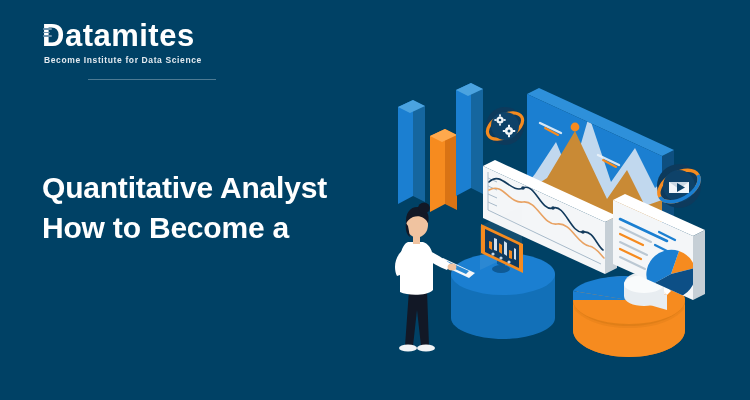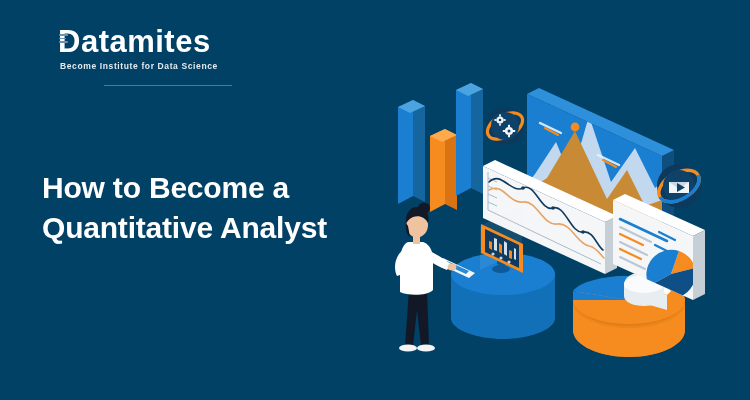--- a/index.html
+++ b/index.html
@@ -10,22 +10,22 @@
     position:relative;
   }
   .banner {
     position:absolute; inset:0;
     background:#004165;
     overflow:hidden;
   }
 
   
   .logo {
-    position:absolute; left:42px; top:25px;
-    width:175px; height:48px;margin-left:16px;
+    position:absolute; left:42px; top:19px;
+    width:175px; height:48px;
   }
   .logo-wordmark {
     position:relative;
     font-size:31px;
     font-weight:700;
     color:#ffffff;
     letter-spacing:0.5px;
     line-height:33px;
     height:33px;
     white-space:nowrap;
@@ -97,22 +97,22 @@
             <i></i>
             <i></i>
             <i></i>
           </span></span><span>atamites</span>
     </div>
     <div class="logo-rule"></div>
     <div class="logo-tagline">Become Institute for Data Science</div>
   </div>
 
   <h1 class="headline">
+    <span class="ln">Quantitative Analyst</span>
     <span class="ln">How to Become a</span>
-    <span class="ln">Quantitative Analyst</span>
   </h1>
 
   <div class="illo">
     <svg viewBox="0 0 375 322" xmlns="http://www.w3.org/2000/svg" aria-hidden="true">
       <defs>
         <clipPath id="clipScreen">
           <path d="M152,16 L287,78 L287,168 L152,106 Z"></path>
         </clipPath>
         <clipPath id="clipLinePanel">
           <path d="M108,88 L230,144 L230,196 L108,140 Z"></path>

